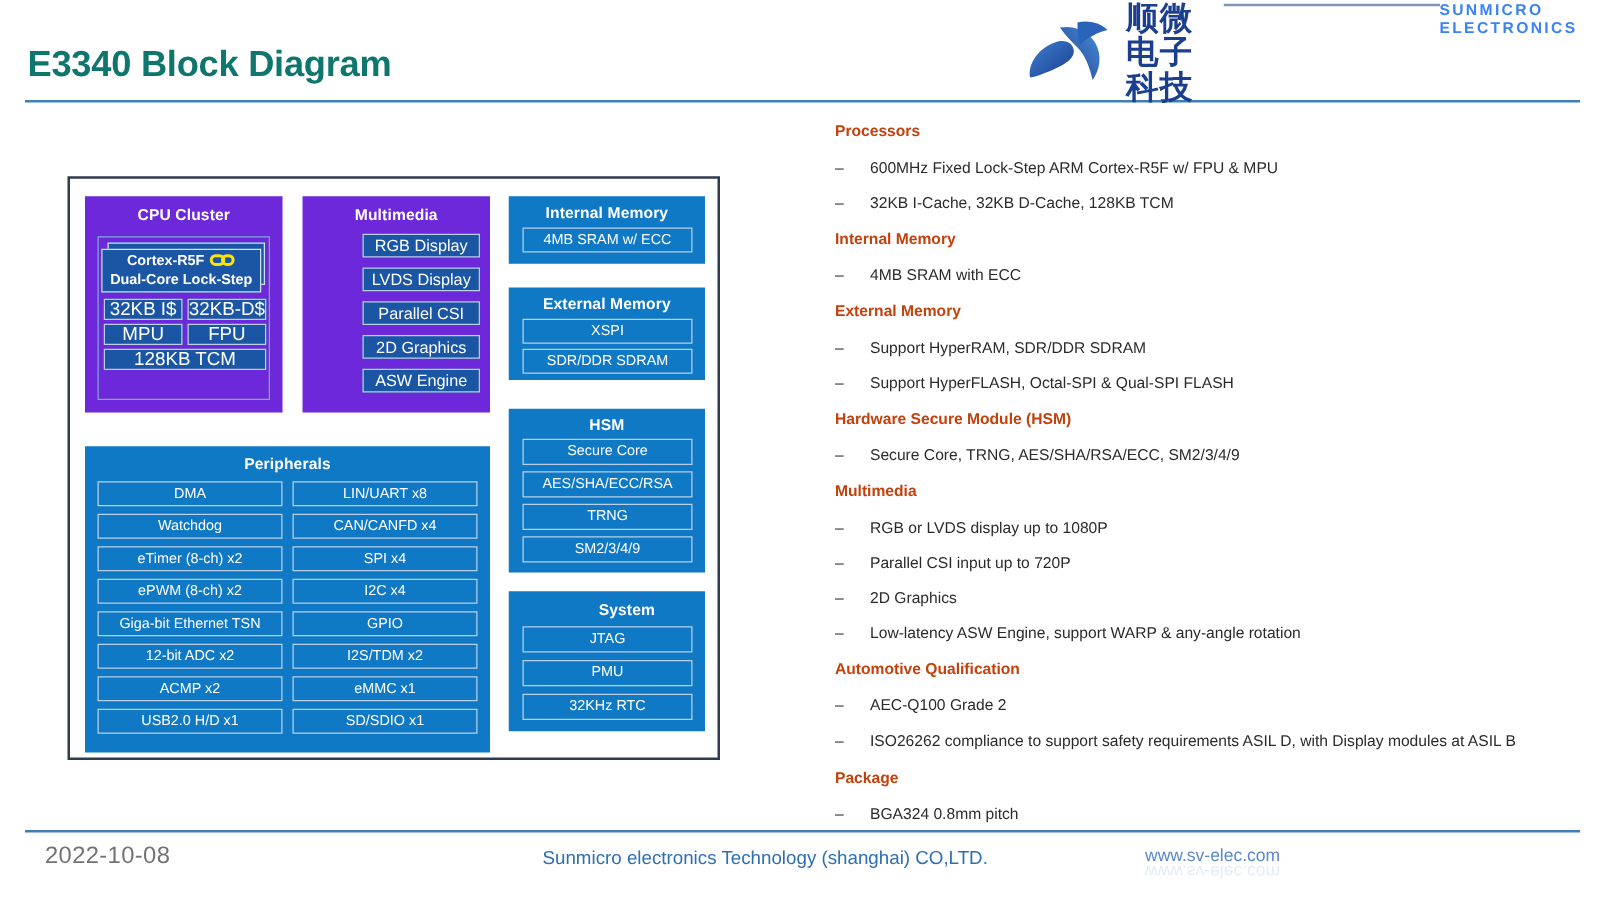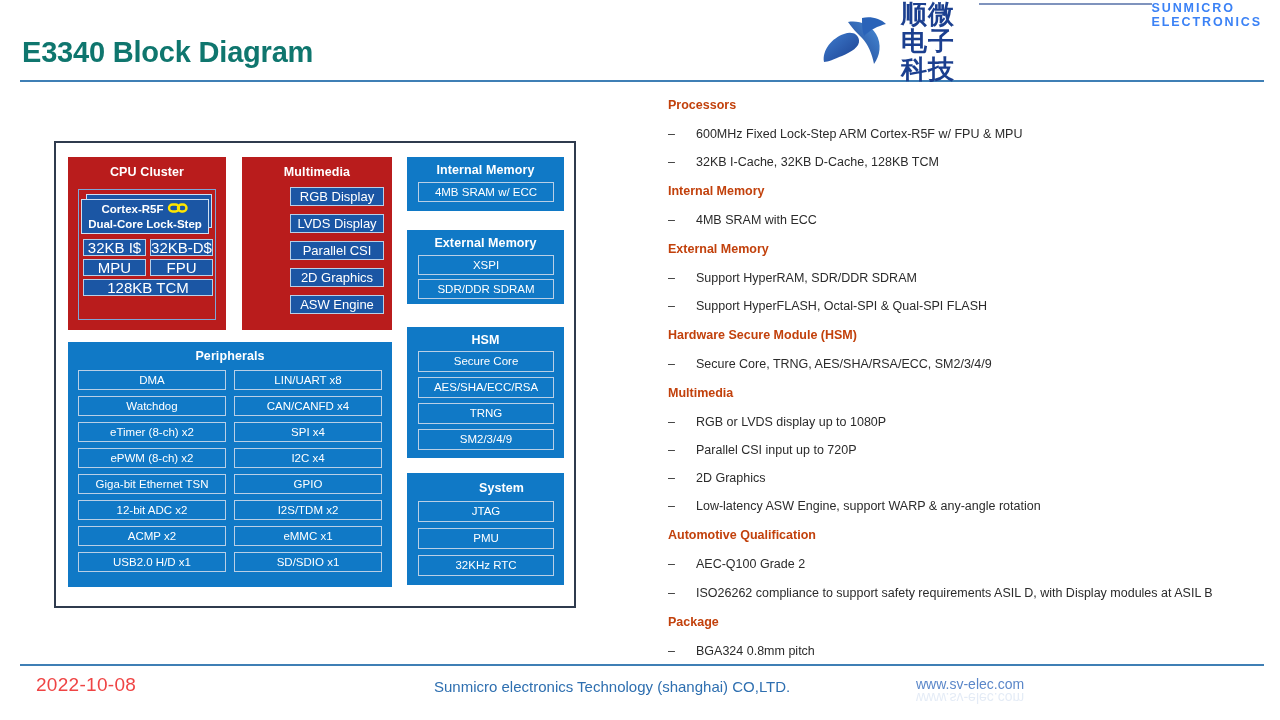--- a/index.html
+++ b/index.html
@@ -33,21 +33,21 @@
   .logo-en { font-size: 12.5px; font-weight: bold; color: #3b82f6; letter-spacing: 1.9px; }
 
   
   .diagram {
     position: absolute; left: 54px; top: 141px; width: 522px; height: 467px;
     border: 2px solid #2f3b4e; background: #ffffff;
   }
   .diagram-inner { position: absolute; left: 0; top: 0; right: 0; bottom: 0; }
 
   .blk { position: absolute; color: #fff; }
-  .blk-navy { background: #b91c1c; }
+  .blk-navy { background: #6d28d9; }
   .blk-bright { background: #1079c6; }
   .blk-title {
     text-align: center; font-weight: bold; font-size: 12.5px; color: #fff;
     letter-spacing: 0.1px;
   }
   .cell {
     border: 1px solid #b9cfe6; text-align: center; color: #ffffff;
     font-size: 11.5px; display: flex; align-items: center; justify-content: center;
     line-height: 1.05;
   }
@@ -103,21 +103,21 @@
   .hsm-list { position: absolute; left: 11px; top: 24px; width: 136px; }
   .hsm-list .cell { height: 21px; margin-bottom: 5px; }
 
   
   #system { left: 351px; top: 330px; width: 157px; height: 112px; padding-left: 32px; }
   #system .blk-title { margin-top: 8px; }
   .sys-list { position: absolute; left: 11px; top: 28px; width: 136px; }
   .sys-list .cell { height: 21px; margin-bottom: 6px; }
 
   
-  #peripherals { left: 12px; top: 199px; width: 324px; height: 245px; }
+  #peripherals { left: 12px; top: 214px; width: 324px; height: 245px; }
   #peripherals .blk-title { margin-top: 7px; }
   .per-grid {
     position: absolute; left: 10px; top: 28px; width: 304px;
     display: grid; grid-template-columns: 1fr 1fr; column-gap: 8px; row-gap: 6px;
   }
   .per-grid .cell { height: 20px; font-size: 11.5px; }
 
   
   .specs { position: absolute; left: 668px; top: 90px; width: 600px; }
   .spec-head {
@@ -132,21 +132,21 @@
   .spec-dash { width: 28px; flex: 0 0 28px; color: #2b2b2b; }
   .spec-text { flex: 1; }
 
   
   .footer-rule {
     position: absolute; left: 20px; top: 664px; width: 1244px; height: 2px;
     background: #3f7fb5;
   }
   .footer-date {
     position: absolute; left: 36px; top: 674px;
-    font-size: 19px; color: #ef4444; letter-spacing: 0.3px;
+    font-size: 19px; color: #737373; letter-spacing: 0.3px;
   }
   .footer-company {
     position: absolute; left: 434px; top: 678px;
     font-size: 15px; color: #2e6fb0;
   }
   .footer-url {
     position: absolute; left: 916px; top: 676px;
     font-size: 14px; color: #5b87c9;
   }
   .footer-url-reflect {

